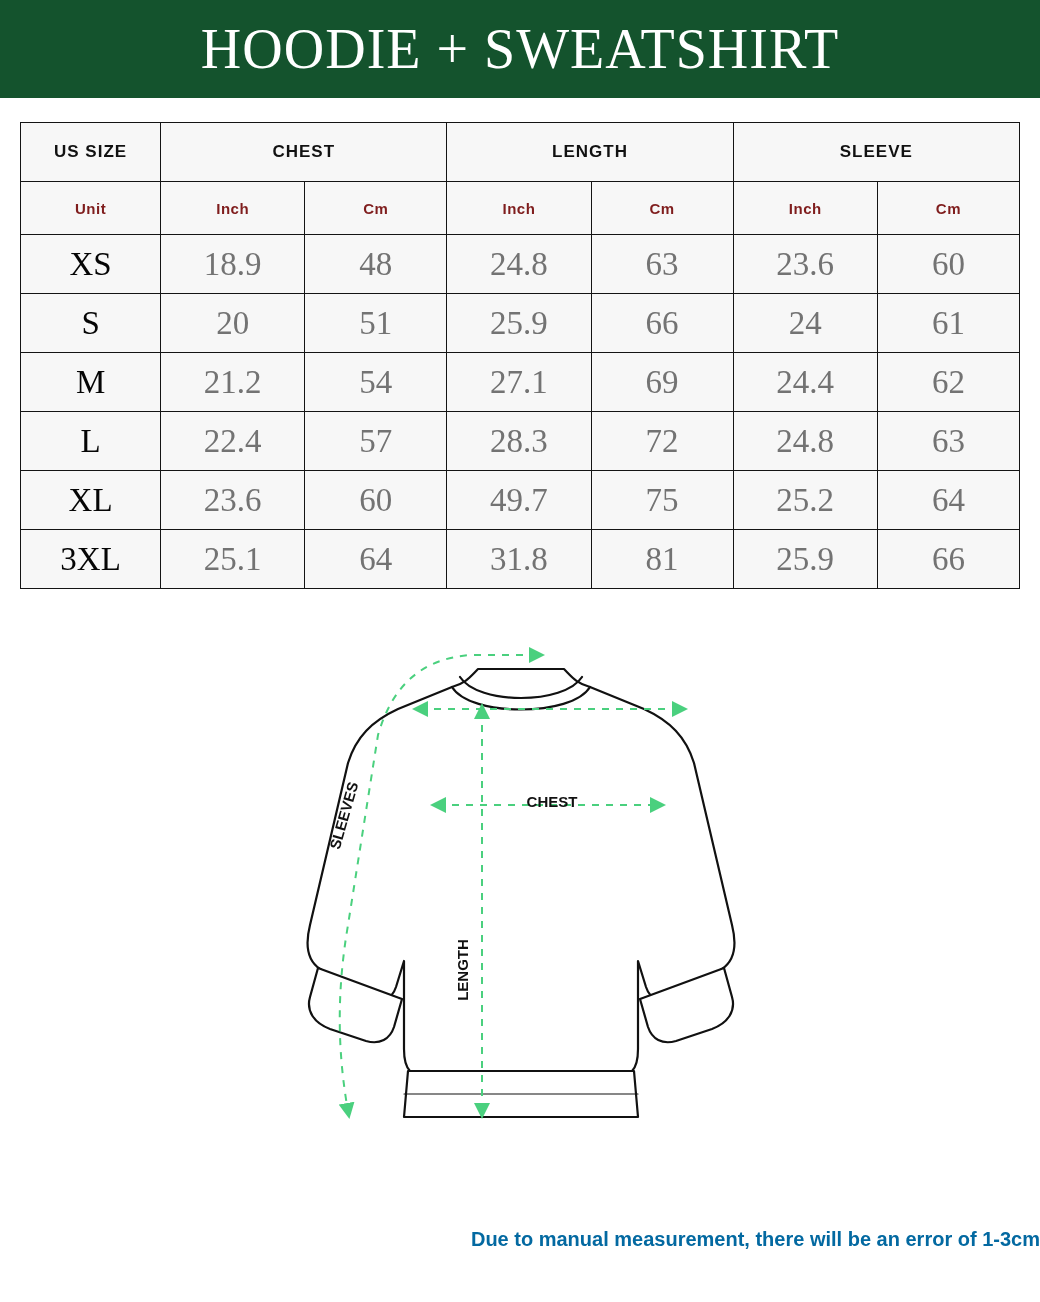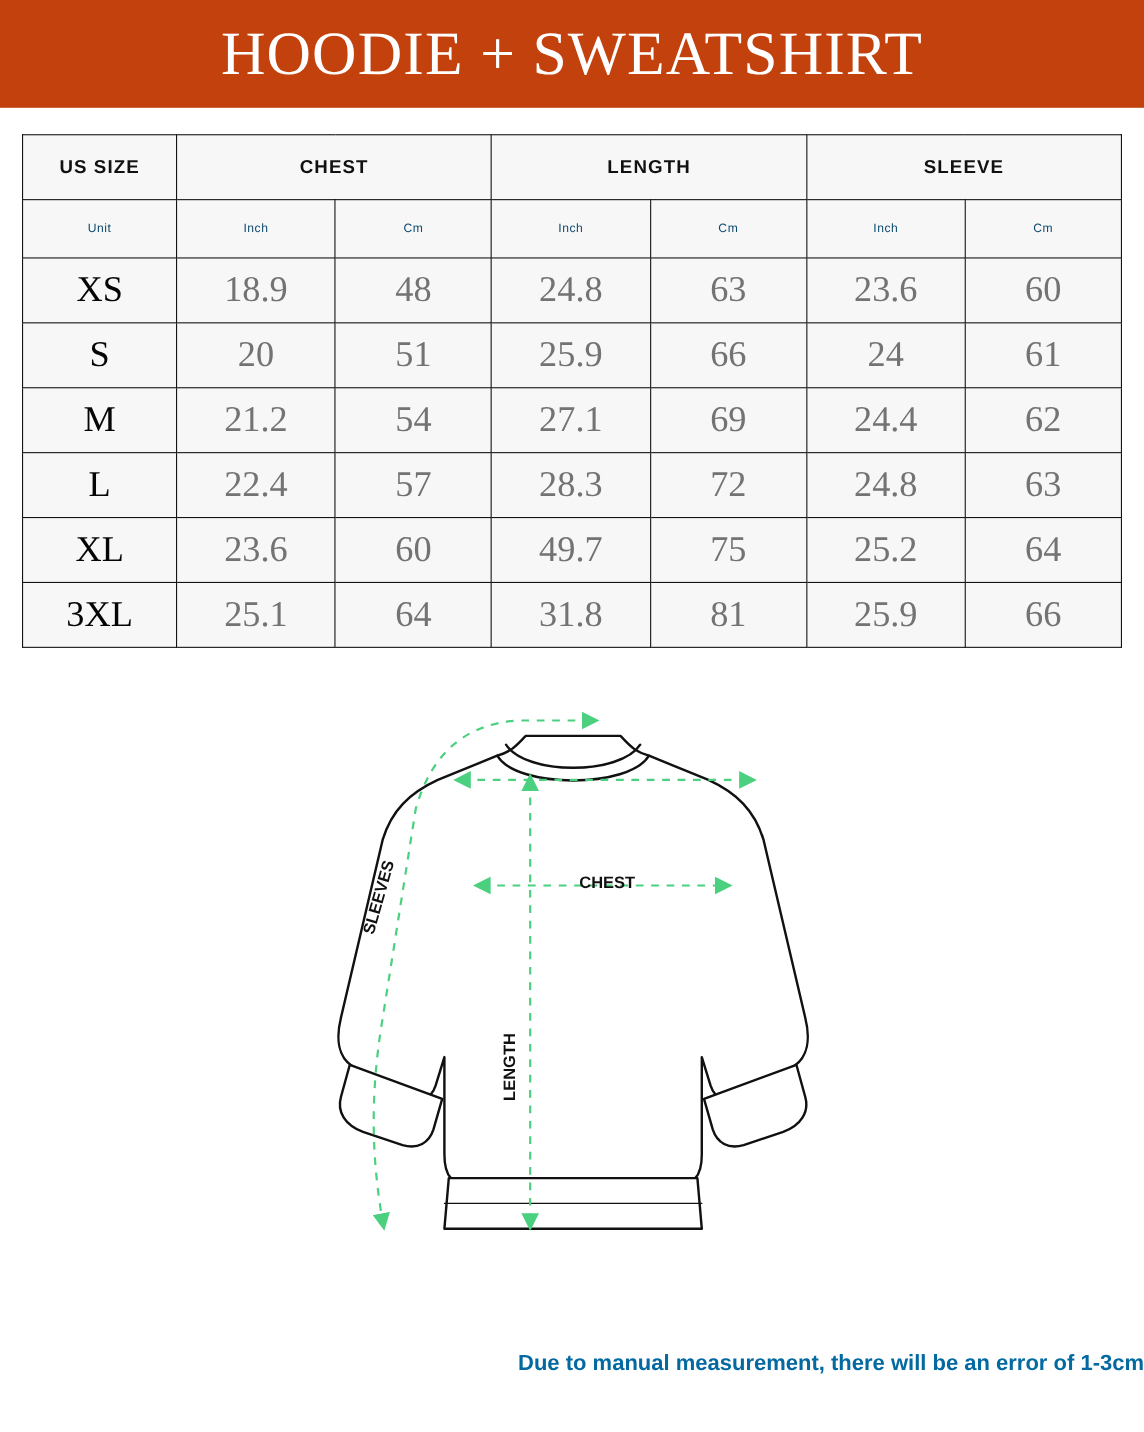--- a/index.html
+++ b/index.html
@@ -12,21 +12,21 @@
     height: 1302px;
     font-family: "Liberation Sans", sans-serif;
     position: relative;
     overflow: hidden;
   }
 
   
   .banner {
     width: 1040px;
     height: 98px;
-    background: #c2410c;
+    background: #14532d;
     display: flex;
     align-items: center;
     justify-content: center;
   }
   .banner-title {
     font-family: "Liberation Serif", serif;
     font-size: 56px;
     letter-spacing: 1px;
     color: #ffffff;
     font-weight: 400;
@@ -53,25 +53,25 @@
   .hdr-group {
     font-family: "Liberation Sans", sans-serif;
     font-size: 17px;
     font-weight: bold;
     letter-spacing: 1px;
     height: 56px;
     color: #111111;
   }
   .hdr-unit {
     font-family: "Liberation Sans", sans-serif;
-    font-size: 11px;
-    font-weight: normal;
+    font-size: 15px;
+    font-weight: bold;
     letter-spacing: 0.5px;
     height: 50px;
-    color: #0c4a6e;
+    color: #7f1d1d;
   }
   td.datacell {
     font-family: "Liberation Serif", serif;
     font-size: 33px;
     height: 56px;
     color: #737373;
     font-weight: 400;
   }
   td.sizecell {
     font-family: "Liberation Serif", serif;

